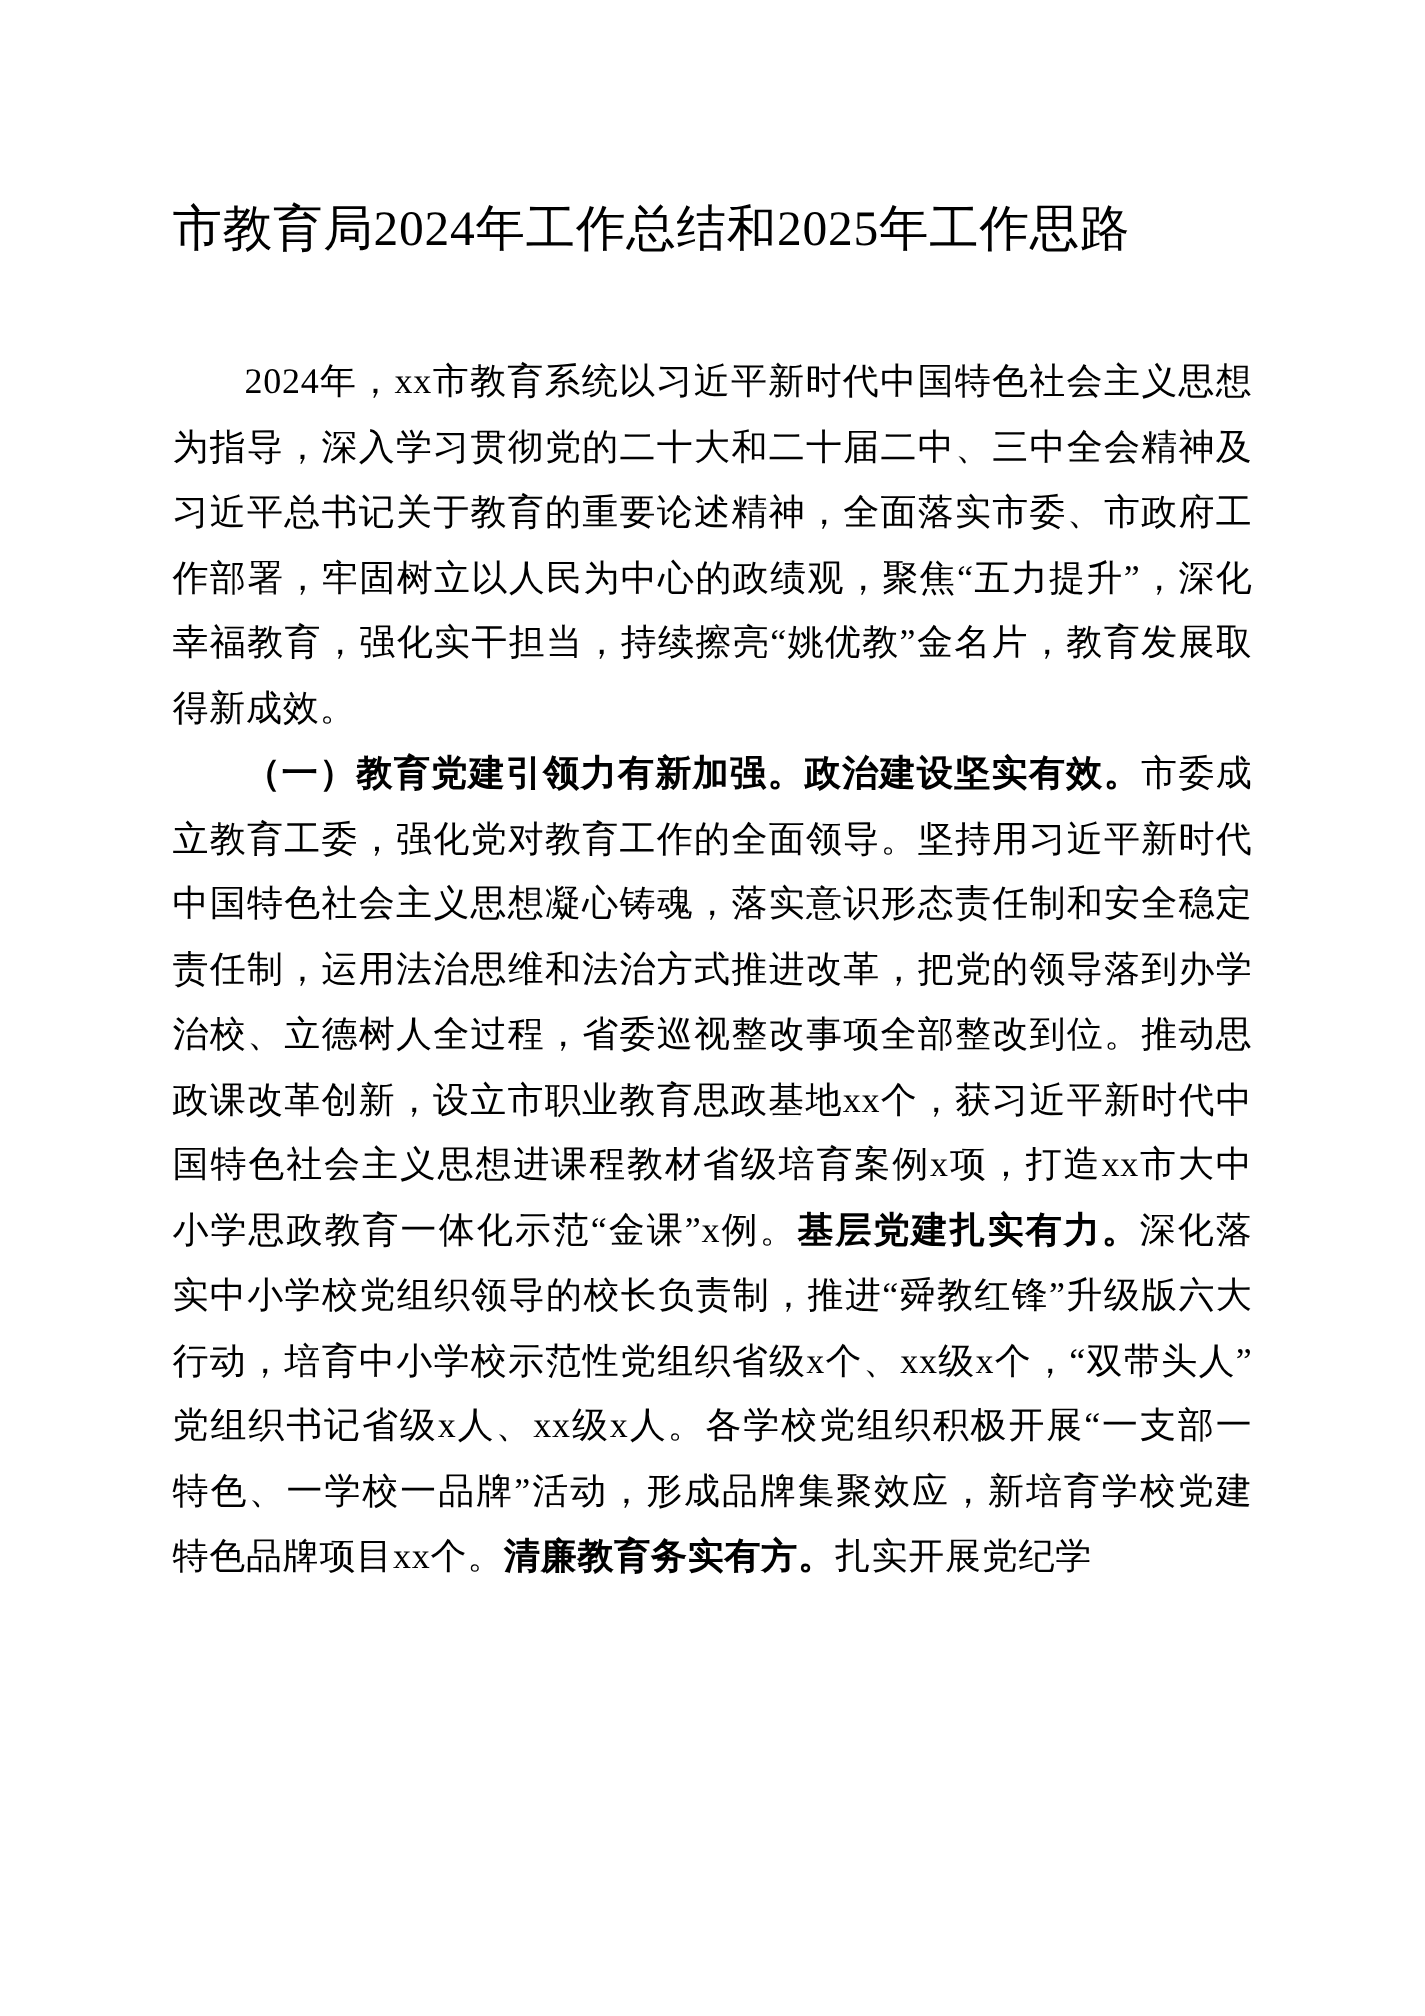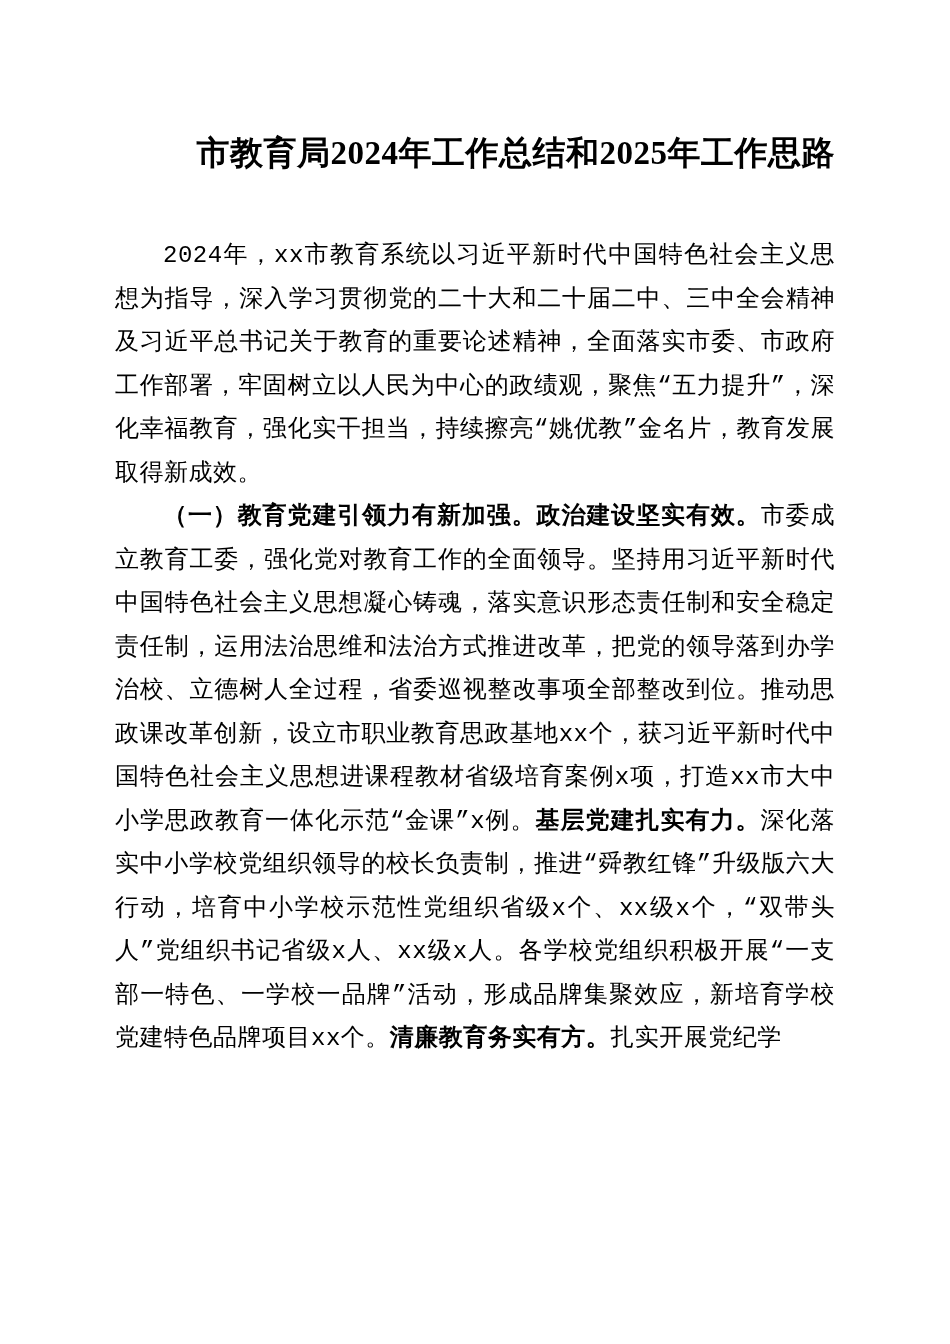--- a/index.html
+++ b/index.html
@@ -16,41 +16,41 @@
     box-sizing: border-box;
     padding: 130px 115px 0 115px;
     color: #000000;
     font-family: "Liberation Serif", "DejaVu Serif", serif;
     overflow: hidden;
   }
   .doc-title {
     margin: 0 0 58px 0;
     font-size: 33px;
     line-height: 46px;
-    font-weight: bold;
-    text-align: right;
+    font-weight: normal;
+    text-align: left;
     letter-spacing: 0.5px;
     font-family: "Liberation Serif", "DejaVu Serif", serif;
   }
   .section-heading {
     margin: 0 0 4px 0;
     font-size: 24px;
     line-height: 43.5px;
     font-weight: 600;
     text-indent: 2em;
     font-family: "Liberation Sans", "DejaVu Sans", sans-serif;
   }
   .body-para {
     margin: 0;
     font-size: 24px;
     line-height: 43.5px;
     text-align: justify;
     text-indent: 2em;
     letter-spacing: 0.5px;
-    font-family: Liberation Mono, monospace;
+    font-family: Liberation Serif, serif;
   }
   .b {
     font-weight: bold;
   }
 </style>
 </head>
 <body>
 
 <div class="page">
 

